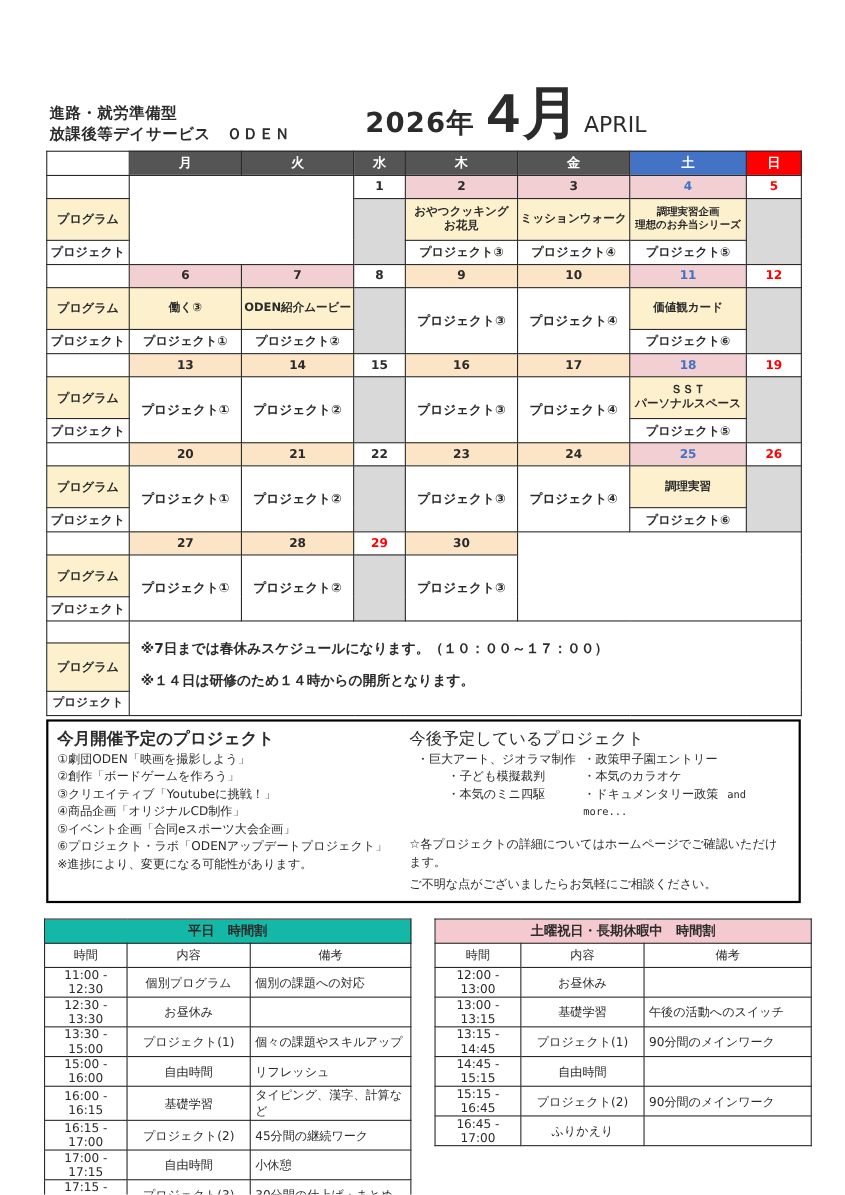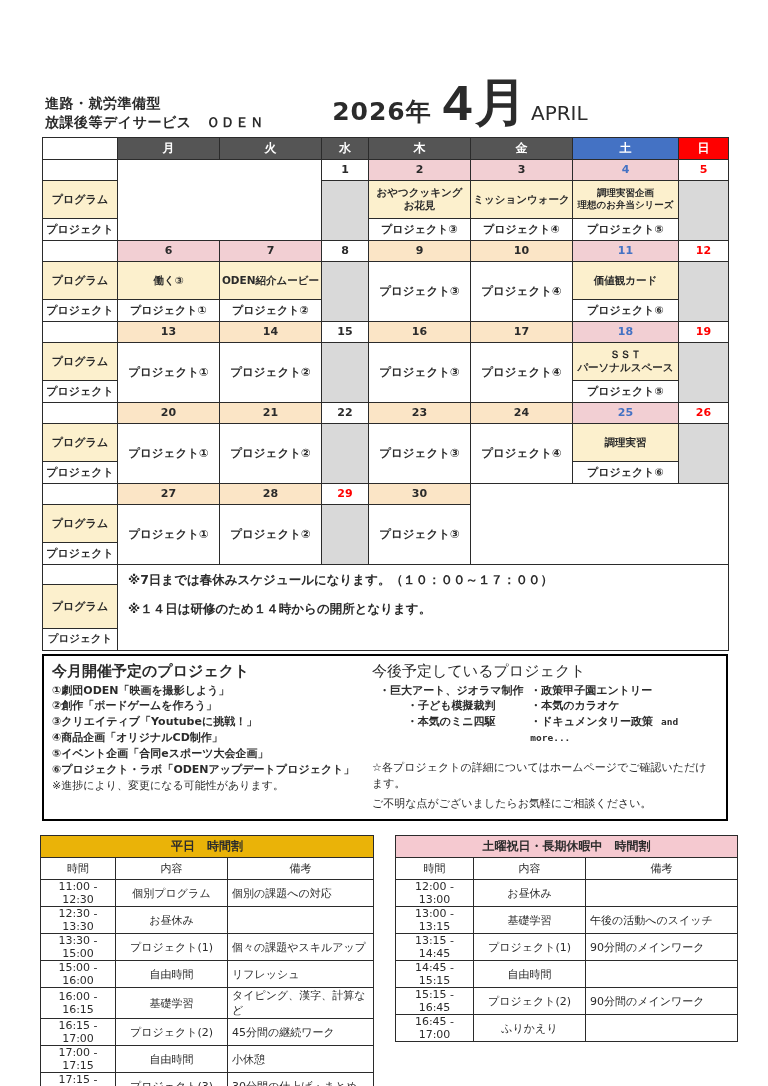--- a/index.html
+++ b/index.html
@@ -34,43 +34,43 @@
   .d-sat { color:#4472C4; }
   .d-sun { color:#FF0000; }
   .lbl-prog { background:#FCF0CD; font-size:11px; }
   .lbl-proj { background:#fff; font-size:10.5px; }
   .prog { background:#FCF0CD; font-size:10.5px; white-space:pre-line; line-height:1.25; }
   .prog.small { font-size:9.5px; }
   .mproj { background:#fff; font-size:11.5px; }
   .gray { background:#D9D9D9; }
   .blank { background:#fff; }
   .notes-cell { text-align:left !important; vertical-align:top !important; padding:1px 10px !important; }
-  .notes-cell p { margin:6px 0 0 0; font-size:12.5px; }
+  .notes-cell p { margin:16px 0 0 0; font-size:12.5px; }
   .notes-cell p + p { margin-top:12px; }
 
   
   .projbox { width:686px; margin:3px 0 0 42px; border:2px solid #000; display:flex; padding:5px 10px 7px 8px; }
   .projbox .left { width:47%; }
   .projbox .right { width:53%; padding-left:8px; }
   .projbox .ttl { font-weight:bold; font-size:15px; line-height:1.45; }
   .projbox ul { list-style:none; margin:0; padding:0; }
-  .projbox li { font-size:11px; line-height:1.45;font-weight:bold; }
+  .projbox li { font-size:11px; line-height:1.45; }
   .bullet-cols { display:flex; }
   .bullet-cols ul:first-child { width:48%;text-align:center; }
   .andmore { font-size:9.5px; font-family:"DejaVu Sans Mono",monospace; margin-left:8px; }
   .note-sm { font-size:11px; line-height:1.45; }
   .right .note-sm.gap { margin-top:14px; }
   .right .note-sm.gap2 { margin-top:4px; }
 
   
   .tables { display:flex; margin:14px 0 0 40px; }
   table.tt { border-collapse:collapse; table-layout:fixed; font-size:11px; }
   table.tt td { border:1px solid #2b2b2b; height:22px; text-align:center; vertical-align:middle; padding:0 4px; }
   table.tt .t-title { font-weight:bold; font-size:12px; }
-  .tt-wd .t-title { background:#eab308; }
+  .tt-wd .t-title { background:#14b8a6; }
   .tt-we .t-title { background:#F5C9D0; }
   table.tt .colh { font-size:11px; }
   table.tt .c-content { font-size:11px; }
   table.tt .c-content.b { font-weight:normal; }
   table.tt .c-remark { text-align:left; }
   .tt-we-wrap { margin-left:21px; }
 </style>
 </head>
 <body>
 

